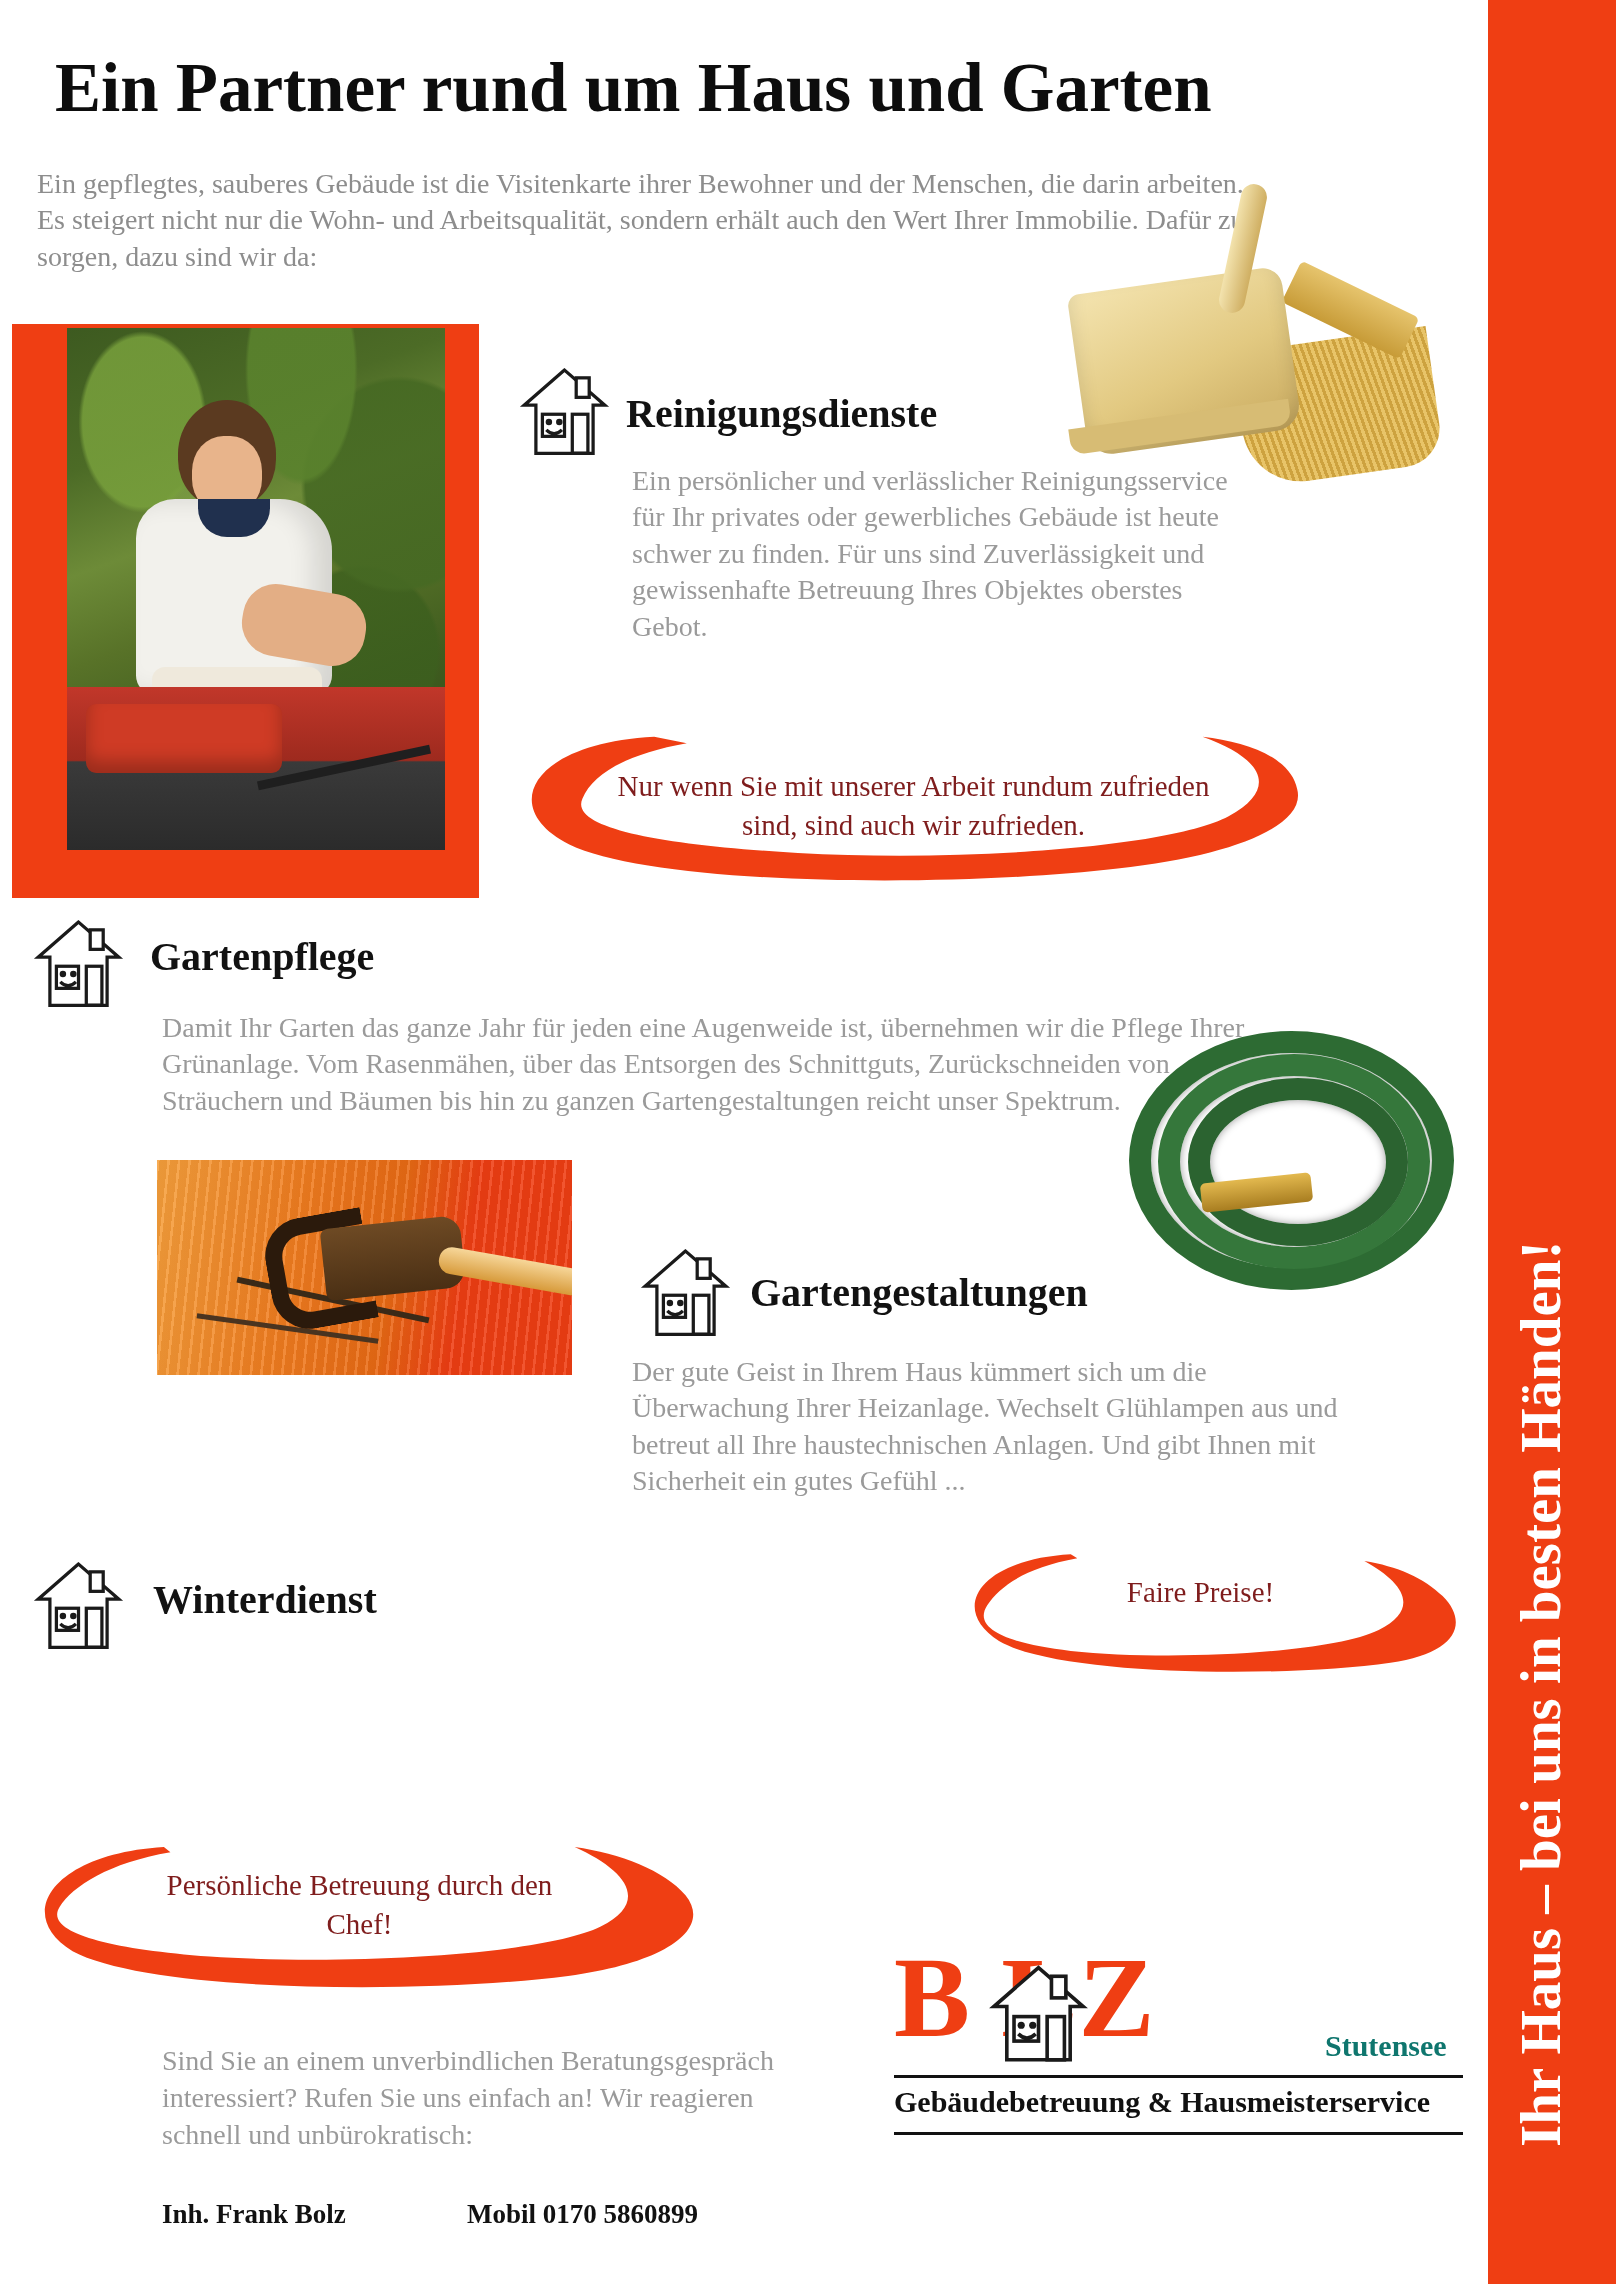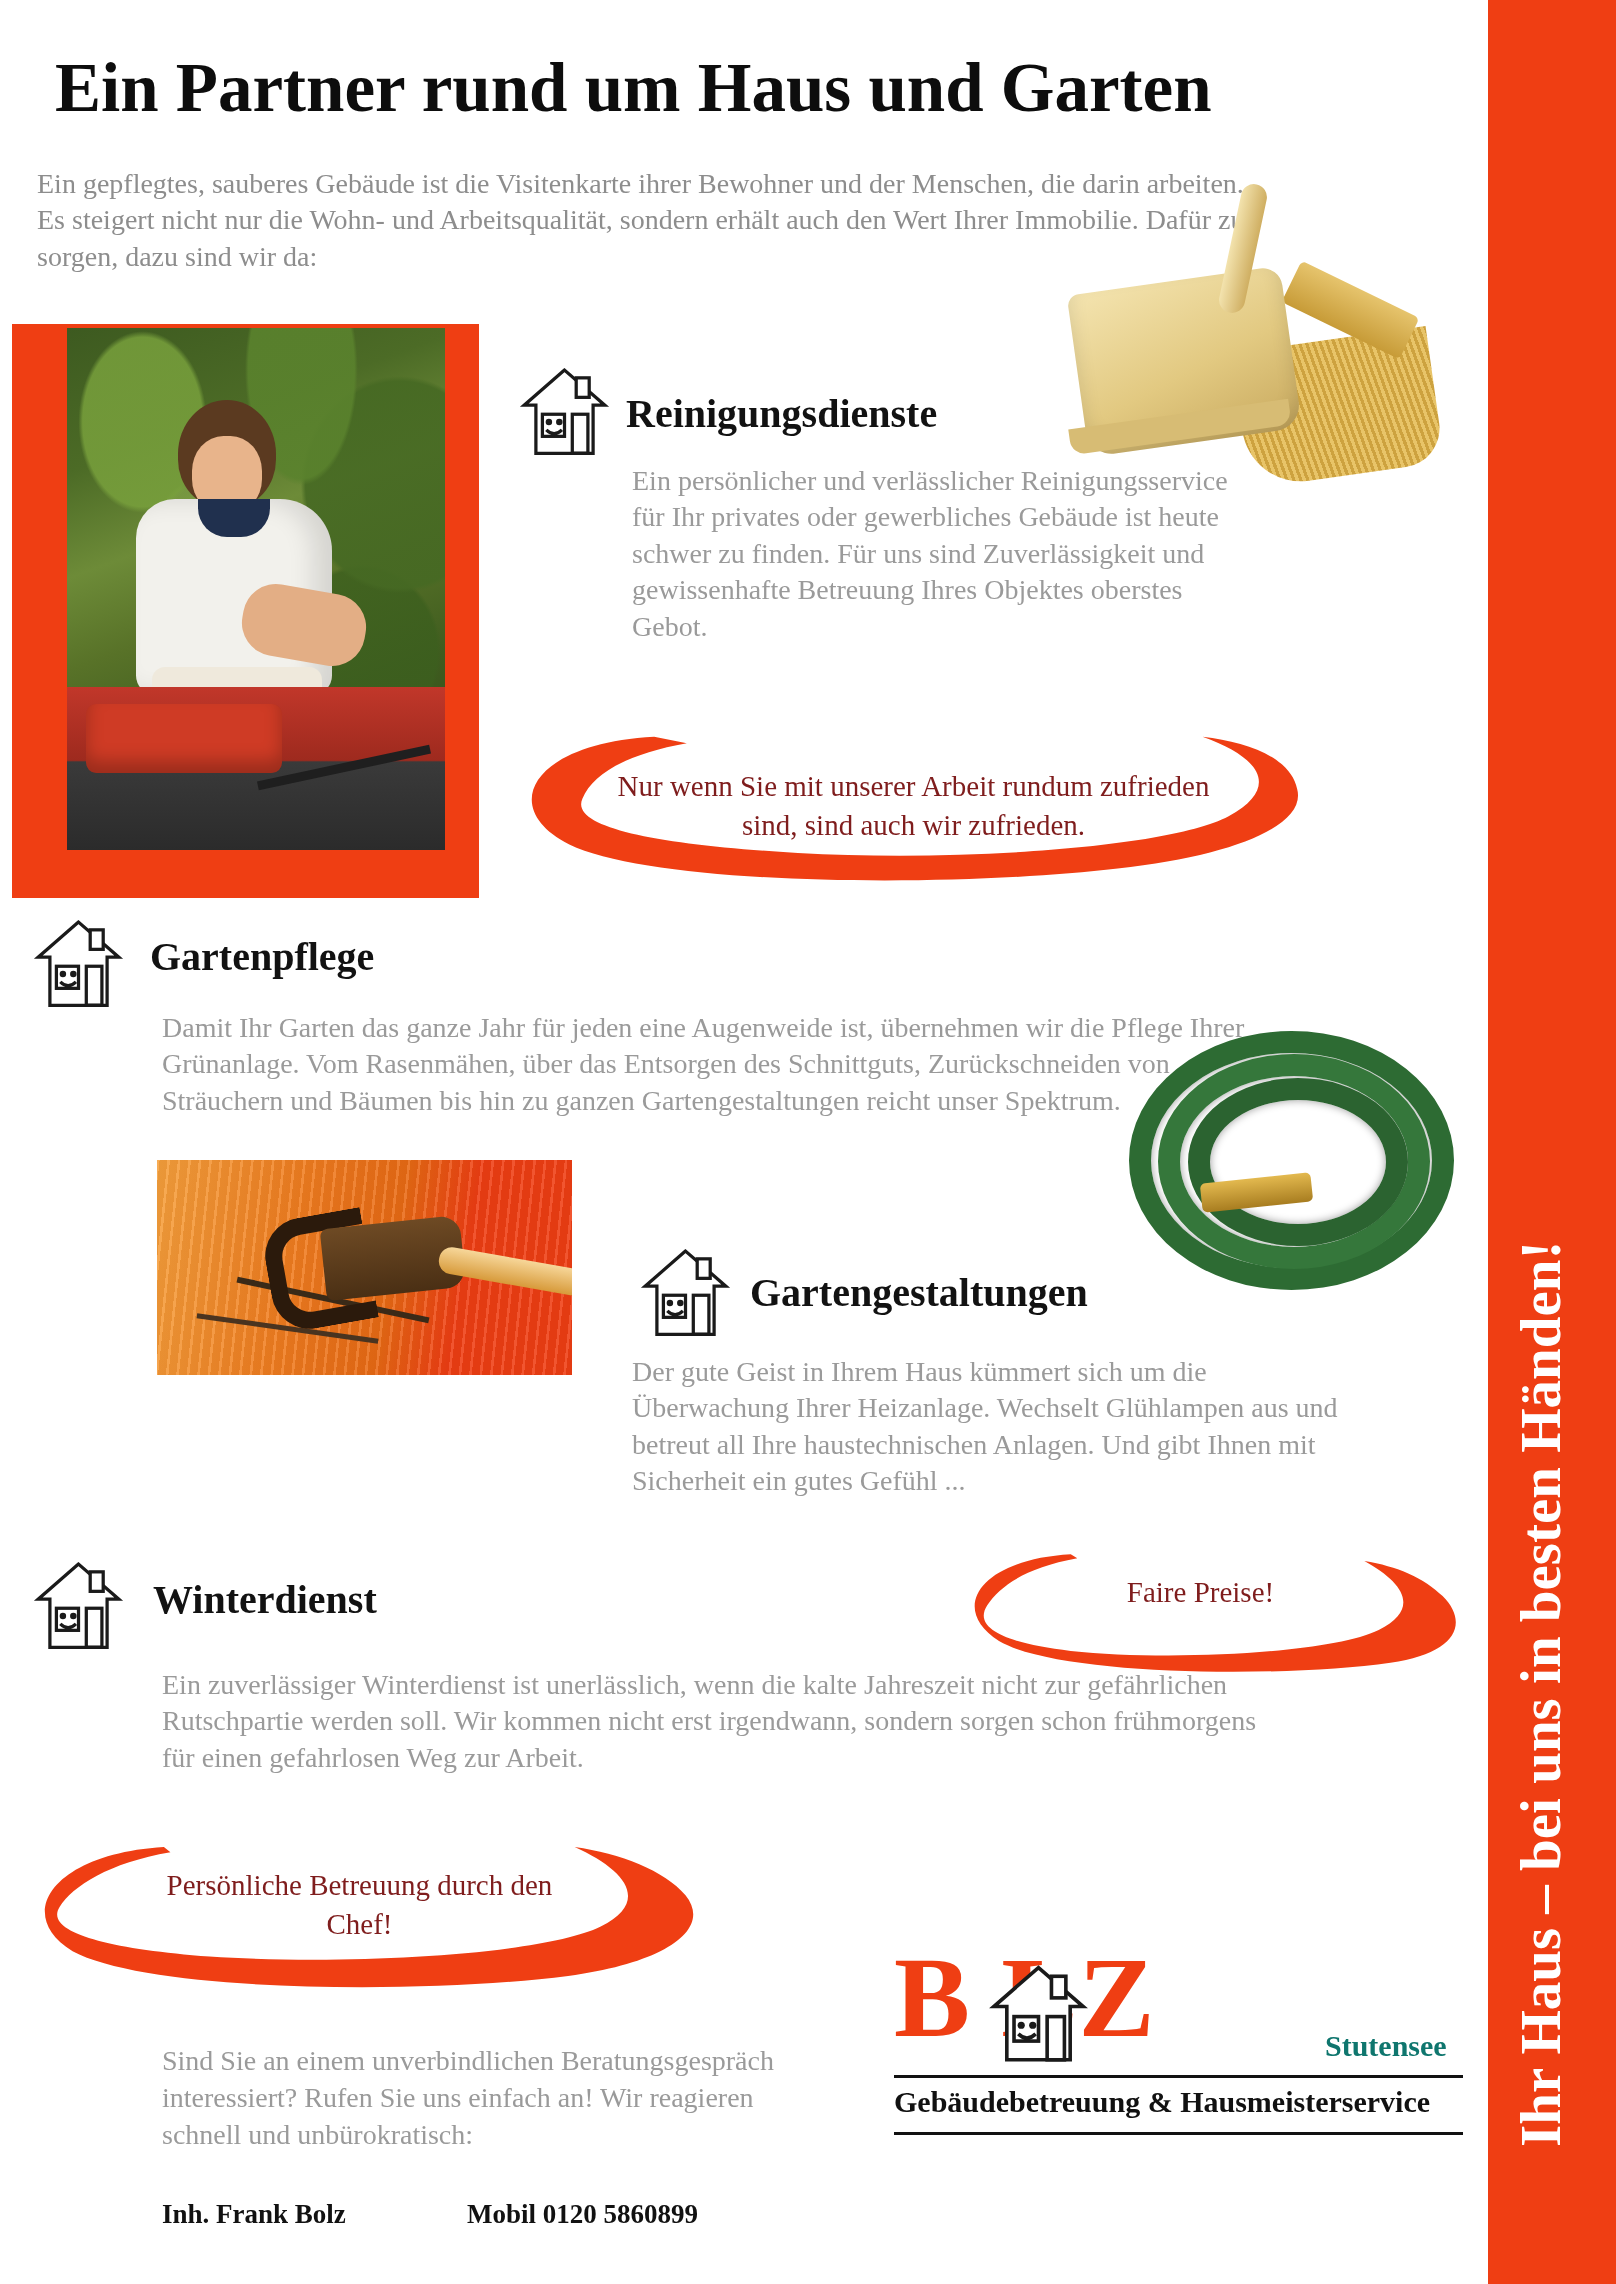--- a/index.html
+++ b/index.html
@@ -587,39 +587,38 @@
       <path d="M70 12 L8 66 H26 V140 H114 V66 H132 Z" fill="#ffffff" stroke="#1a1a1a" stroke-width="5"></path>
       <rect x="88" y="24" width="20" height="30" fill="#ffffff" stroke="#1a1a1a" stroke-width="5"></rect>
       <rect x="36" y="80" width="34" height="34" fill="none" stroke="#1a1a1a" stroke-width="5"></rect>
       <rect x="82" y="80" width="24" height="60" fill="none" stroke="#1a1a1a" stroke-width="5"></rect>
       <circle cx="46" cy="92" r="5" fill="#1a1a1a"></circle>
       <circle cx="62" cy="92" r="5" fill="#1a1a1a"></circle>
       <path d="M42 104 q12 12 24 0" fill="none" stroke="#1a1a1a" stroke-width="5"></path>
     </svg>
   </div>
   <div class="sec-title" style="top:1576px; left:153px;">Winterdienst</div>
-  <div class="sec-body" style="top:1667px; left:162px; width:1096px;">Ein zuverlässiger Winterdienst ist unerlässlich, wenn die kalte Jahreszeit nicht zur gefährlichen Rutschpartie werden soll. Wir kommen nicht erst irgendwann, sondern sorgen schon frühmorgens für einen gefahrlosen Weg zur Arbeit.</div>
 
   <div class="brush" style="top:1540px; left:940px;">
     <svg width="529" height="137" viewBox="0 0 810 210">
       <path d="M200 22 C 60 30, 12 105, 90 155 C 180 208, 520 212, 690 188 C 790 174, 812 128, 770 86 C 742 58, 700 40, 650 32 C 712 66, 736 106, 672 138 C 600 174, 350 186, 200 170 C 96 158, 50 134, 72 100 C 92 70, 132 42, 210 28 Z" fill="#ef3e13"></path>
     </svg>
   </div>
   <div class="callout-text" style="top:1573px; left:1018px; width:365px;">Faire Preise!</div>
 
   <div class="brush" style="top:1830px; left:6.5px;">
     <svg width="705" height="163" viewBox="0 0 1080 250">
       <path d="M240 26 C 70 36, 8 130, 100 186 C 220 250, 640 252, 860 224 C 1010 204, 1082 152, 1040 100 C 1008 62, 940 36, 870 26 C 950 62, 986 110, 910 148 C 820 192, 520 208, 310 194 C 150 182, 56 156, 80 118 C 100 86, 156 50, 250 34 Z" fill="#ef3e13"></path>
     </svg>
   </div>
   <div class="callout-text" style="top:1866px; left:131px; width:457px;">Persönliche Betreuung durch den Chef!</div>
 
   <div class="footer-left">Sind Sie an einem unverbindlichen Beratungsgespräch interessiert? Rufen Sie uns einfach an! Wir reagieren schnell und unbürokratisch:</div>
   <div class="footer-inh">Inh. Frank Bolz</div>
-  <div class="footer-mobil">Mobil 0120 5860899</div>
+  <div class="footer-mobil">Mobil 0170 5860899</div>
 
   <div id="logo-block">
     <div id="logo-word">B       LZ</div>
     <div id="logo-house">
       <svg width="117" height="108" viewBox="0 0 140 150">
         <path d="M70 12 L8 66 H26 V140 H114 V66 H132 Z" fill="#ffffff" stroke="#1a1a1a" stroke-width="5"></path>
         <rect x="88" y="24" width="20" height="30" fill="#ffffff" stroke="#1a1a1a" stroke-width="5"></rect>
         <rect x="36" y="80" width="34" height="34" fill="none" stroke="#1a1a1a" stroke-width="5"></rect>
         <rect x="82" y="80" width="24" height="60" fill="none" stroke="#1a1a1a" stroke-width="5"></rect>
         <circle cx="46" cy="92" r="5" fill="#1a1a1a"></circle>

